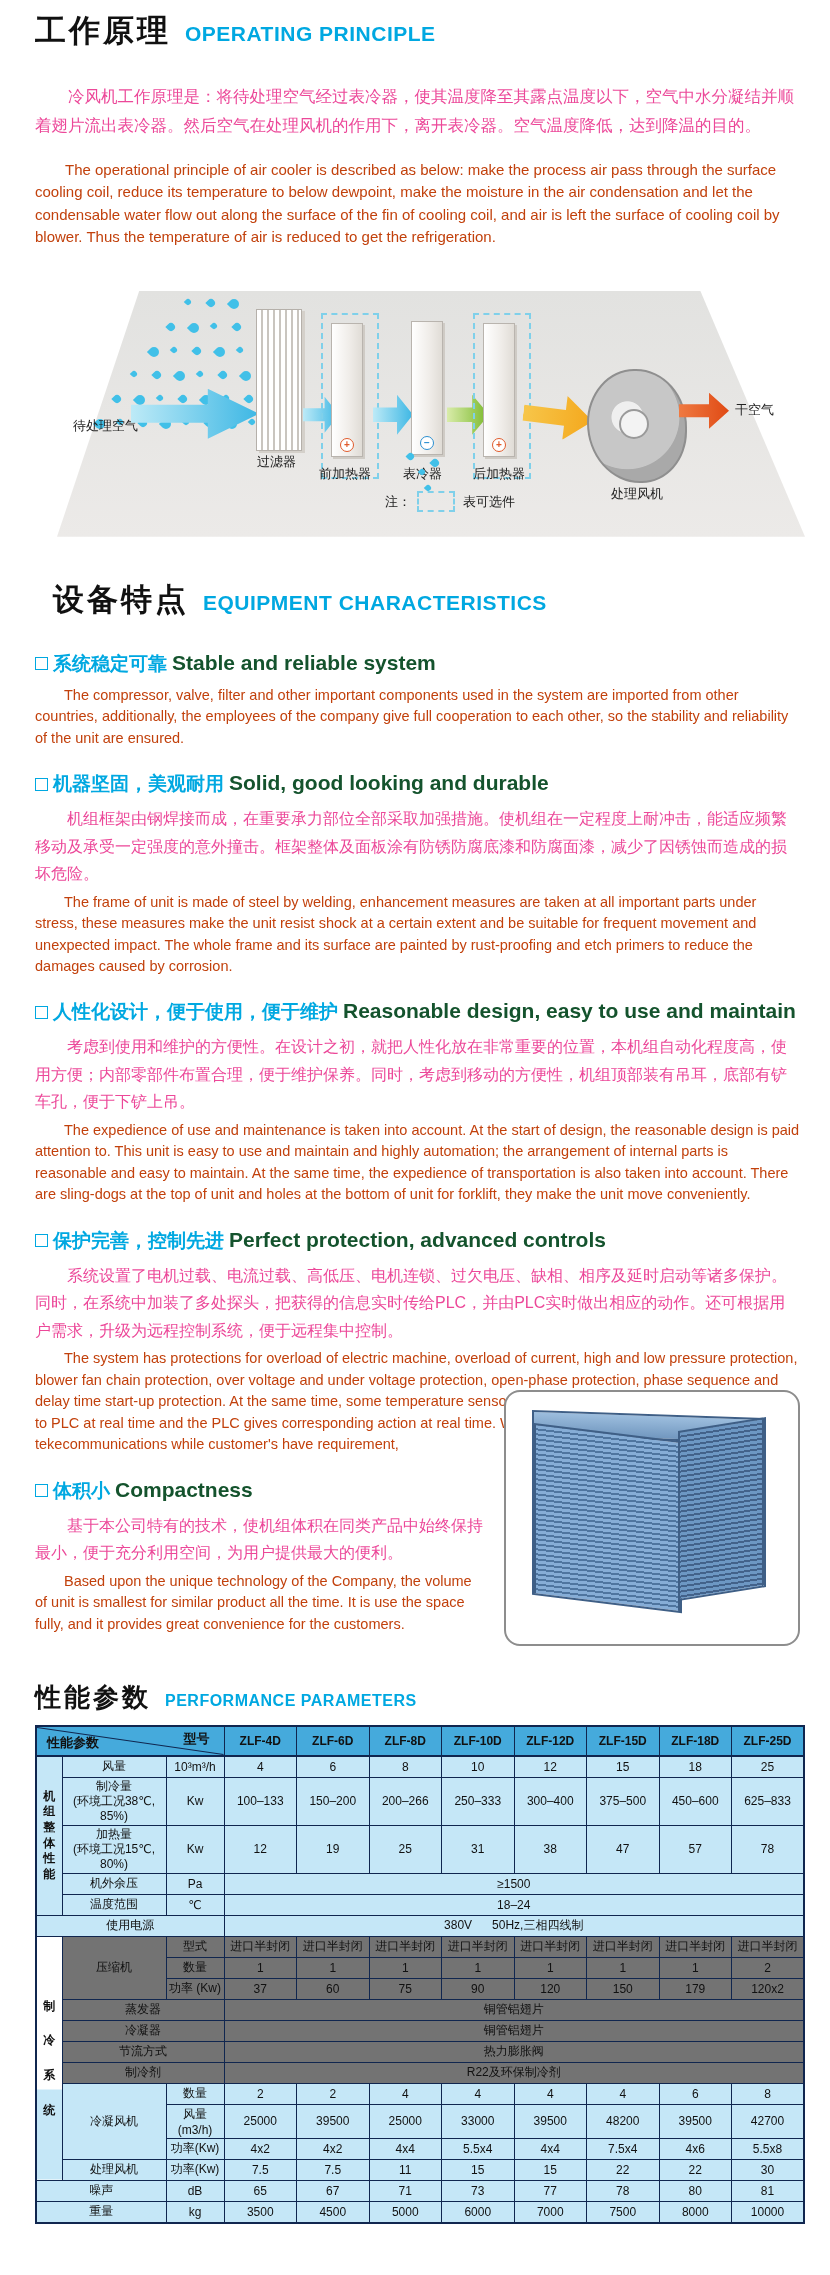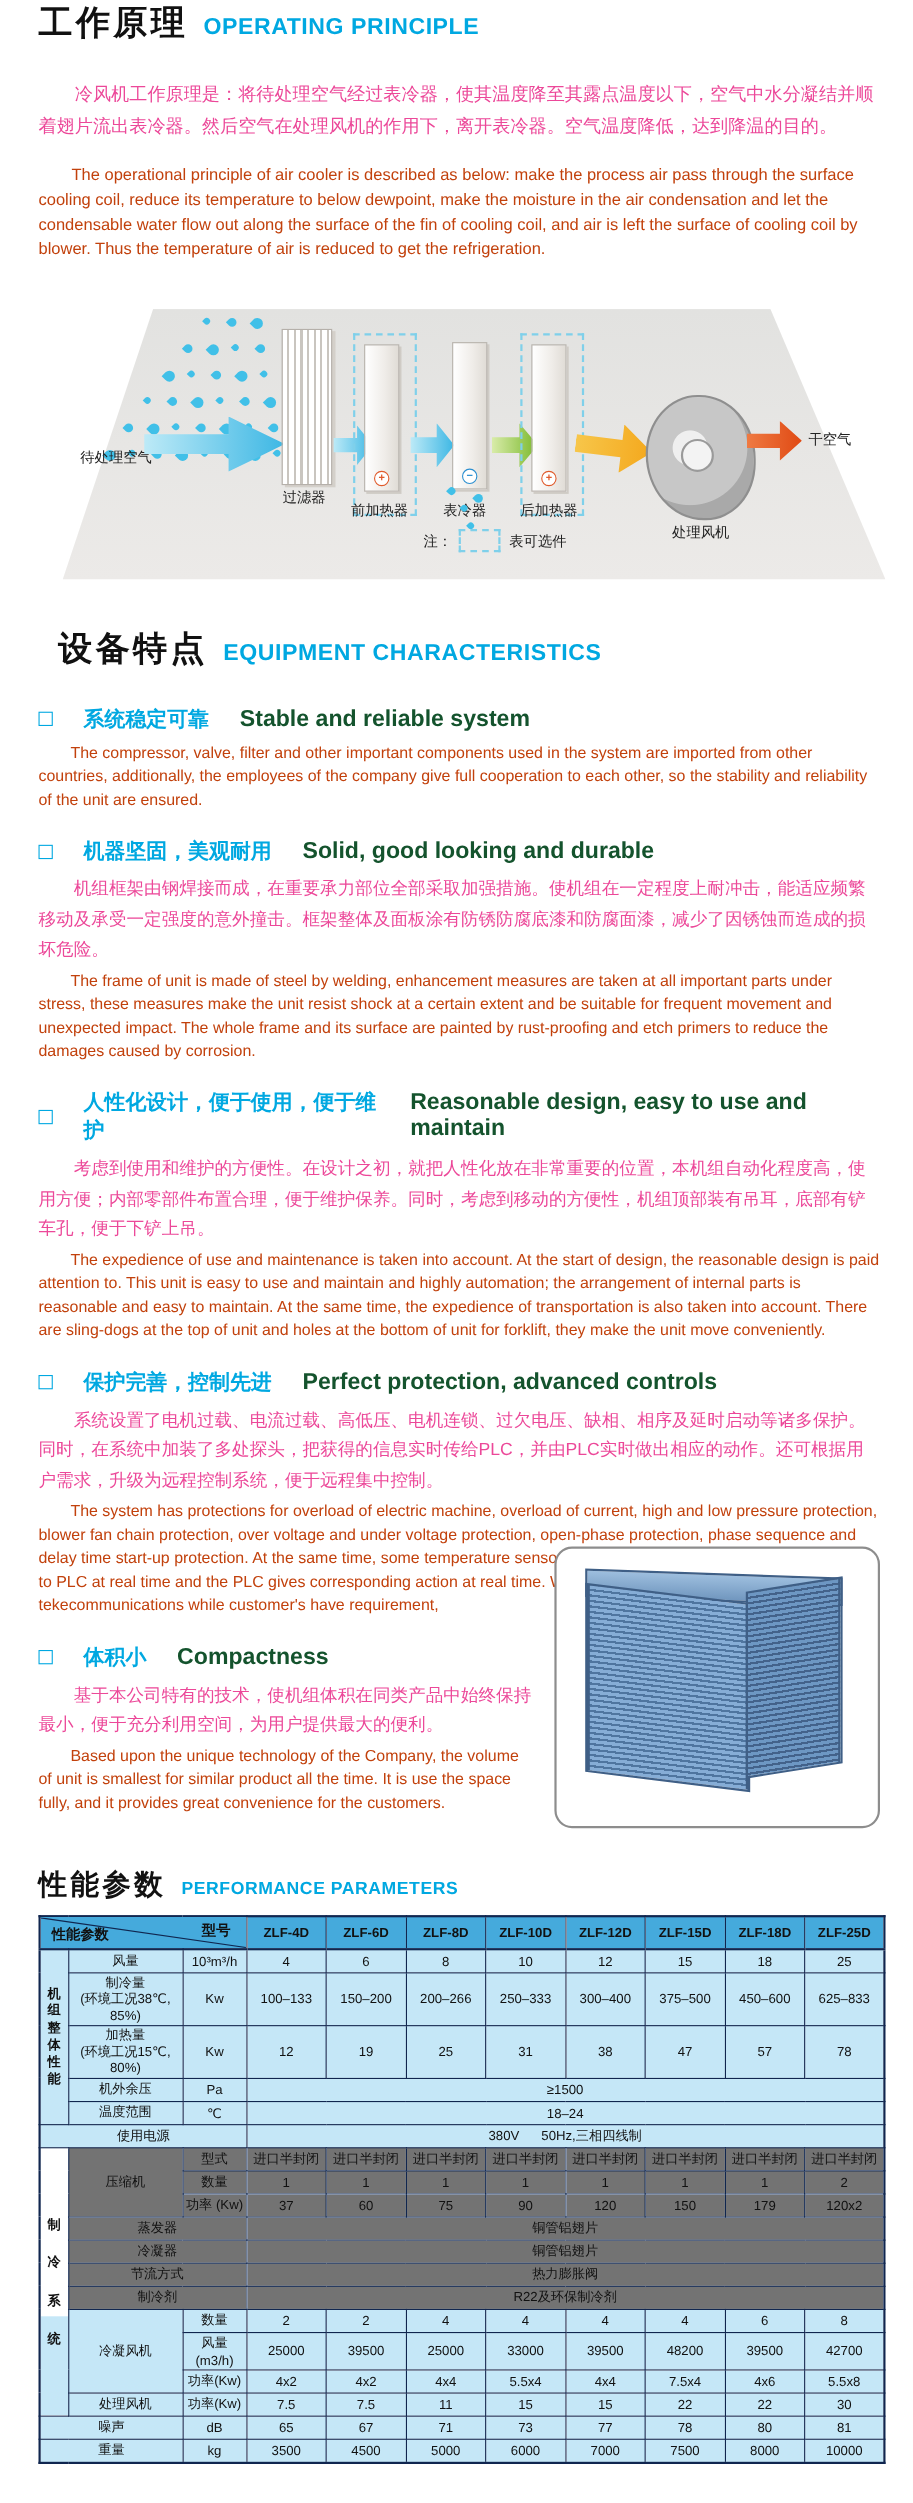--- a/index.html
+++ b/index.html
@@ -32,21 +32,21 @@
   .filter{position:absolute;border:1px solid #b5b0aa;
     background:repeating-linear-gradient(90deg,#ffffff 0 4px,#c9c5bf 4px 6px);
     box-shadow:3px 2px 0 #d4d0ca;}
   .optbox{position:absolute;border:2px dashed #7fd0ea;}
   .fanbody{position:absolute;width:96px;height:110px;border-radius:48% 52% 46% 54%;
     background:radial-gradient(circle at 40% 42%,#efefef 0 18%,#c7c7c7 19% 60%,#a9a9a9 61% 100%);
     border:2px solid #8f8f8f;}
   .fanhub{position:absolute;width:26px;height:26px;border-radius:50%;background:#f3f3f3;border:2px solid #9a9a9a;}
   
   .feat{margin-top:22px;}
-  .feat-title{display:flex;align-items:baseline;gap:28px;margin-bottom:8px;}
+  .feat-title{display:flex;align-items:baseline;gap:5px;margin-bottom:8px;}
   .feat-title .sq{width:11px;height:11px;border:1.5px solid #00a8e1;align-self:center;flex:0 0 auto;}
   .feat-title .zh{font-size:19px;font-weight:bold;color:#00a8e1;}
   .feat-title .en{font-size:21px;font-weight:bold;color:#14532d;}
   .feat .p-zh{font-size:16px;line-height:1.72;margin:0;}
   .feat .p-en{font-size:14.5px;line-height:1.48;margin:4px 0 0 0;}
   
   #compact-row{display:flex;gap:18px;align-items:flex-start;}
   #compact-row .txt{width:452px;}
   #photo-frame{width:292px;height:252px;border:2px solid #8d8d8d;border-radius:16px;
     margin-top:-88px;background:#fff;position:relative;overflow:hidden;flex:0 0 auto;}
@@ -74,21 +74,21 @@
   td.two{white-space:pre-line;font-size:10.5px;line-height:1.25;}
   td.pre{white-space:pre;}
   th.corner{position:relative;padding:0;}
   th.corner svg{position:absolute;left:0;top:0;width:100%;height:100%;}
   th.corner .c-bl{position:absolute;left:10px;bottom:3px;font-size:13px;}
   th.corner .c-tr{position:absolute;right:14px;top:3px;font-size:13px;}
 </style>
 </head>
 <body>
 
-<div class="pad" style="">
+<div class="pad" style="padding-top:10px;">
   <div class="sec-head">
     <span class="zh">工作原理</span>
     <span class="en">OPERATING PRINCIPLE</span>
   </div>
   <p class="p-zh" style="margin:30px 0 0 0;">冷风机工作原理是：将待处理空气经过表冷器，使其温度降至其露点温度以下，空气中水分凝结并顺着翅片流出表冷器。然后空气在处理风机的作用下，离开表冷器。空气温度降低，达到降温的目的。</p>
   <p class="p-en" style="margin:18px 0 0 0;">The operational principle of air cooler is described as below: make the process air pass through the surface cooling coil, reduce its temperature to below dewpoint, make the moisture in the air condensation and let the condensable water flow out along the surface of the fin of cooling coil, and air is left the surface of cooling coil by blower. Thus the temperature of air is reduced to get the refrigeration.</p>
 </div>
 
 <div id="diagram">
   <div class="floor"></div>

